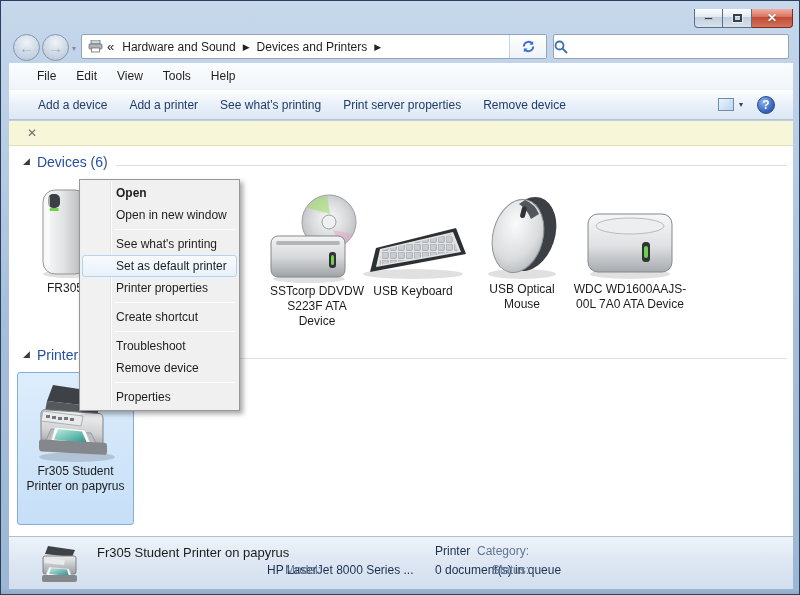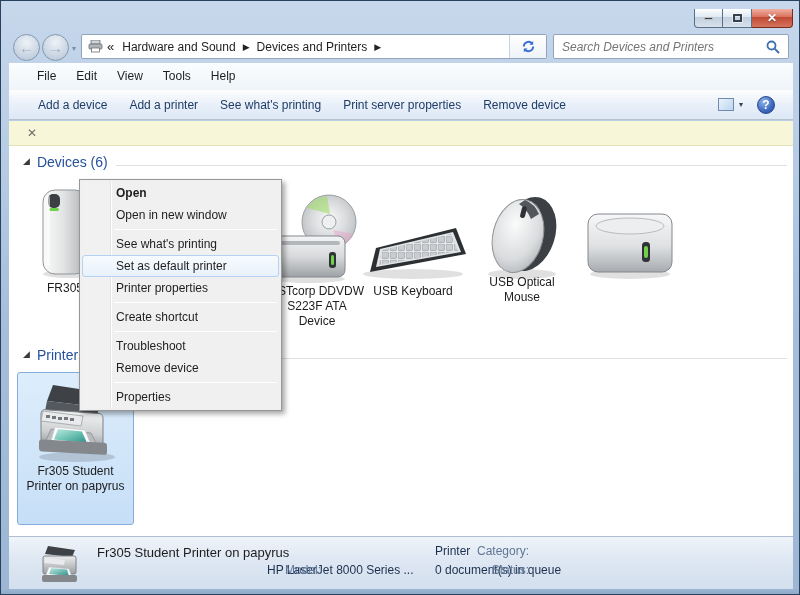--- a/index.html
+++ b/index.html
@@ -68,21 +68,21 @@
   .sechead{position:absolute;display:flex;align-items:center;font-size:14px;color:#25519f;}
   .sechead .tri{color:#3a3a3a;font-size:9px;margin-right:7px;transform:translateY(-1px);}
   .secline{position:absolute;height:1px;background:#e0e0e0;}
   .tile-label{position:absolute;font-size:12px;line-height:15px;color:#1c1c1c;text-align:center;}
   .devtile{cursor:default;}
   .printer-tile{left:8px;top:226px;width:117px;height:153px;border:1px solid #84acdd;border-radius:3px;
         background:linear-gradient(#ddedfc,#c6dff7);}
   .printer-tile .tile-label{left:8px;top:91px;width:99px;}
 
   
-  .ctxmenu{left:78px;top:178px;width:203px;background:#f0f0f0;border:1px solid #979797;
+  .ctxmenu{left:78px;top:178px;width:161px;background:#f0f0f0;border:1px solid #979797;
         padding:2px;z-index:50;box-shadow:3px 3px 5px rgba(0,0,0,.35);font-size:12px;color:#1e1e1e;}
   .ctxmenu::before{content:"";position:absolute;left:2px;top:2px;bottom:2px;width:28px;
         background:#f1f1f1;border-right:1px solid #e2e3e3;box-shadow:1px 0 0 #fff;}
   .mi{position:relative;height:22px;display:flex;align-items:center;padding-left:34px;}
   .mi.bold{font-weight:bold;}
   .mi.hover{border:1px solid #b4d3f3;border-radius:3px;margin:0 0px;
         background:linear-gradient(#f7fbfe,#e8f1fb);padding-left:33px;height:22px;}
   .msep{height:1px;background:#e0e0e0;border-bottom:1px solid #ffffff;margin:3px 2px 3px 32px;}
 
   
@@ -140,21 +140,20 @@
   </div>
   <div class="abs refresh">
     <svg width="15" height="15" viewBox="0 0 16 16">
       <path d="M3 8 a5 5 0 0 1 9-3" fill="none" stroke="#3a6cd4" stroke-width="2"></path>
       <path d="M13 2 l0 4 -4 0 z" fill="#3a6cd4"></path>
       <path d="M13 8 a5 5 0 0 1 -9 3" fill="none" stroke="#3a6cd4" stroke-width="2"></path>
       <path d="M3 14 l0-4 4 0 z" fill="#3a6cd4"></path>
     </svg>
   </div>
   <div class="abs searchbox">
-    <input placeholder="Search Devices and Printers" style="">
     <span class="mag">
       <svg width="14" height="14" viewBox="0 0 14 14">
           <circle cx="5.5" cy="5.5" r="4" fill="none" stroke="#3f6fae" stroke-width="1.8"></circle>
           <line x1="8.6" y1="8.6" x2="13" y2="13" stroke="#3f6fae" stroke-width="2"></line>
         </svg>
     </span>
   </div>
 
   <div class="abs menubar">
     <span class="mitem">File</span>
@@ -261,38 +260,39 @@
               <stop offset=".6" stop-color="#dadcde"></stop>
               <stop offset="1" stop-color="#a9adb1"></stop>
             </radialGradient>
           </defs>
         <ellipse cx="45" cy="82" rx="34" ry="5" fill="#000" opacity=".12"></ellipse>
         <ellipse cx="52" cy="42" rx="26" ry="38" fill="#3c4044" transform="rotate(18 52 42)"></ellipse>
         <ellipse cx="41" cy="44" rx="25" ry="37" fill="url(#mbody)" stroke="#8f9397" stroke-width="1" transform="rotate(14 41 44)"></ellipse>
         <path d="M48 8 q10 4 14 14 l-8 5 q-4-10-12-15 z" fill="#53575c"></path>
         <rect x="44" y="14" width="5" height="12" rx="2.5" fill="#2e3236" transform="rotate(14 46 20)"></rect>
       </svg>
-      <div class="tile-label" style="left:8px;top:83px;width:80px;">USB Optical Mouse</div>
+      <div class="tile-label" style="left:8px;top:90px;width:80px;">USB Optical Mouse</div>
     </div>
 
     <div class="abs devtile" style="left:563px;top:58px;width:116px;height:110px;">
       <svg width="92" height="76" viewBox="0 0 92 76" style="margin-left:12px;">
         <defs>
             <linearGradient id="hdd" x1="0" y1="0" x2="0" y2="1">
           <stop offset="0" stop-color="#f6f7f8"></stop>
               <stop offset=".55" stop-color="#dfe1e3"></stop>
               <stop offset="1" stop-color="#a7abaf"></stop>
             </linearGradient>
           </defs>
         <ellipse cx="46" cy="70" rx="40" ry="5" fill="#000" opacity=".12"></ellipse>
         <rect x="4" y="10" width="84" height="58" rx="10" fill="url(#hdd)" stroke="#84888c" stroke-width="1"></rect>
         <ellipse cx="46" cy="22" rx="34" ry="8" fill="#eceeef" stroke="#b9bcbf" stroke-width="1"></ellipse>
         <rect x="58" y="38" width="8" height="20" rx="3.5" fill="#2f3336"></rect>
         <rect x="60" y="42" width="4" height="12" rx="2" fill="#6fd24a"></rect>
       </svg>
+      <div class="tile-label" style="left:0;top:78px;width:116px;">WDC WD1600AAJS-00L 7A0 ATA Device</div>
     </div>
 
     <div class="sechead" style="left:14px;top:201px;">
       <span class="tri">◢</span>
       <span>Printers</span>
     </div>
     <div class="secline" style="left:84px;top:212px;width:694px;"></div>
 
     <div class="abs printer-tile">
       <svg width="86" height="86" viewBox="0 0 86 86" style="margin:4px auto 0;display:block;">

